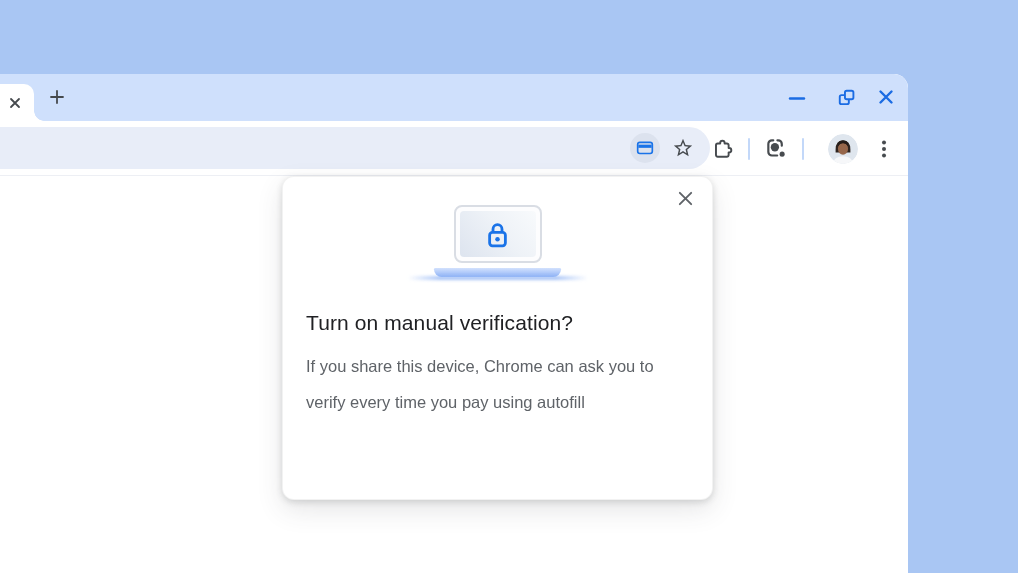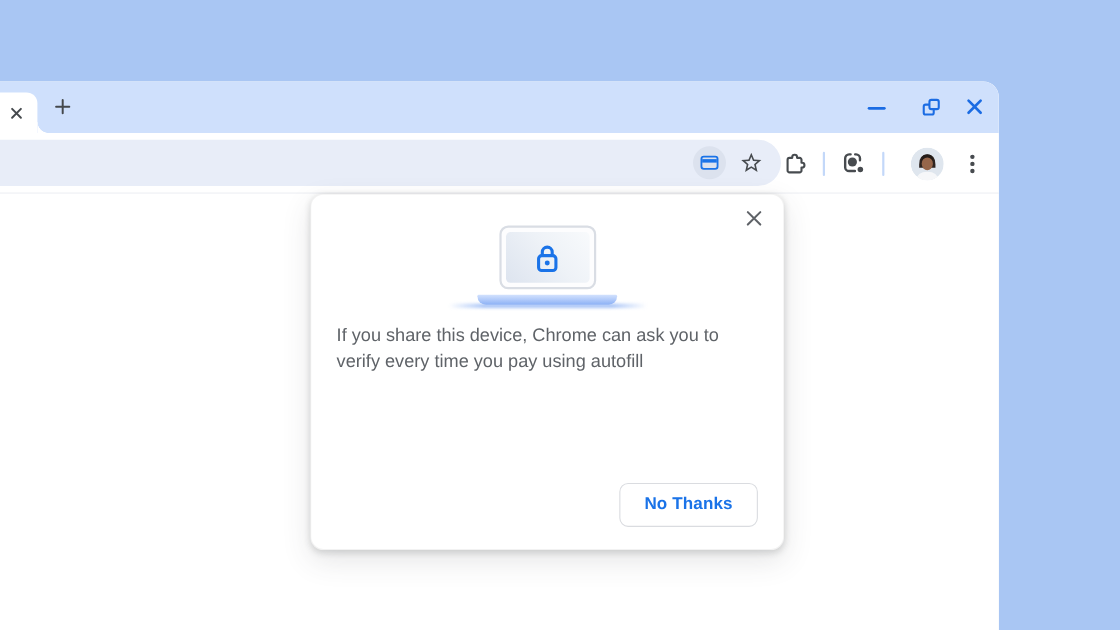--- a/index.html
+++ b/index.html
@@ -54,21 +54,21 @@
     color:#5f6368;cursor:pointer;padding:0;}
   .illustration{display:flex;flex-direction:column;align-items:center;padding-top:28px;}
   .lid{position:relative;width:88px;height:58px;background:#fdfdfe;border:2px solid #d9dde4;border-radius:8px;}
   .screen{position:absolute;inset:4px;border-radius:4px;display:flex;align-items:center;justify-content:center;
     background:linear-gradient(50deg,#dde4ef 0%,#eef2f7 55%,#f8fafc 100%);color:var(--accent-blue);}
   .base{width:127px;height:9px;margin-top:5px;border-radius:2px 2px 12px 12px;
     background:linear-gradient(#d2e1fd,#8fb3f7);}
   .base-shadow{width:180px;height:4px;margin-top:-1px;filter:blur(1.6px);
     background:linear-gradient(90deg,rgba(160,195,245,0) 0%,rgba(148,182,244,.8) 18%,rgba(148,182,244,.8) 82%,rgba(160,195,245,0) 100%);}
   .dialog h1{margin:31px 24px 0 23px;font-size:21px;font-weight:400;color:var(--title-color);letter-spacing:.1px;}
-  .dialog p{margin:13px 24px 0 23px;width:374px;font-size:16.5px;line-height:24px;color:var(--body-color);}
+  .dialog p{margin:13px 24px 0 23px;width:374px;font-size:16.5px;line-height:36px;color:var(--body-color);}
   .btn-row{position:absolute;right:23px;bottom:20px;display:flex;gap:12px;}
   .btn{height:40px;padding:0 22px;border-radius:8px;font-family:inherit;font-size:15.5px;
     font-weight:700;cursor:pointer;letter-spacing:.1px;}
   .btn.secondary{background:#fff;border:1px solid var(--button-border);color:var(--accent-blue);}
   .btn.primary{background:var(--accent-blue);border:1px solid var(--accent-blue);color:#fff;}
   svg{display:block;}
 </style>
 </head>
 <body>
 
@@ -205,20 +205,20 @@
               <rect x="5" y="11.6" width="14" height="12" rx="2.5" fill="none" stroke="currentColor" stroke-width="2.5"></rect>
               <circle cx="12" cy="17.6" r="2" fill="currentColor"></circle>
             </svg>
           </span>
         </div>
       </div>
       <div class="base"></div>
       <div class="base-shadow"></div>
     </div>
 
+    <h1>Turn on manual verification?</h1>
     <p>If you share this device, Chrome can ask you to verify every time you pay using autofill</p>
 
     <div class="btn-row">
-      <button class="btn secondary">No Thanks</button>
     </div>
   </div>
 
 </div>
 
 </body></html>

